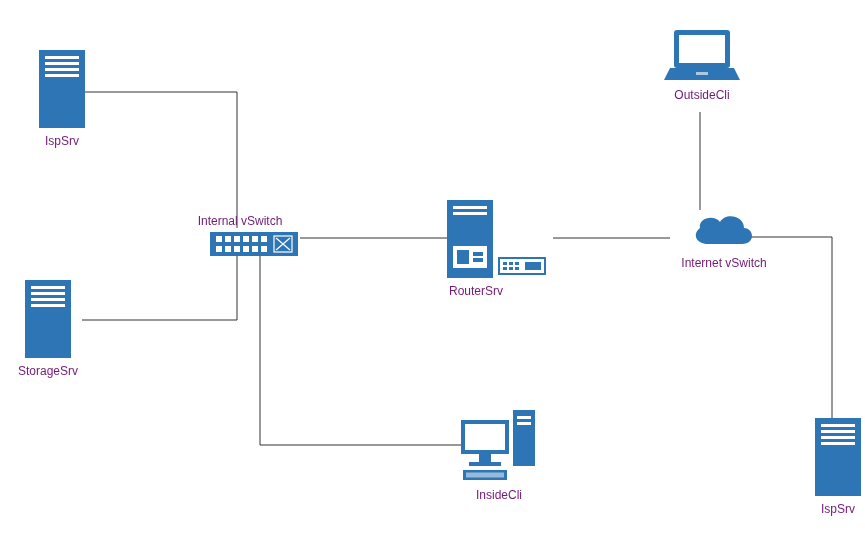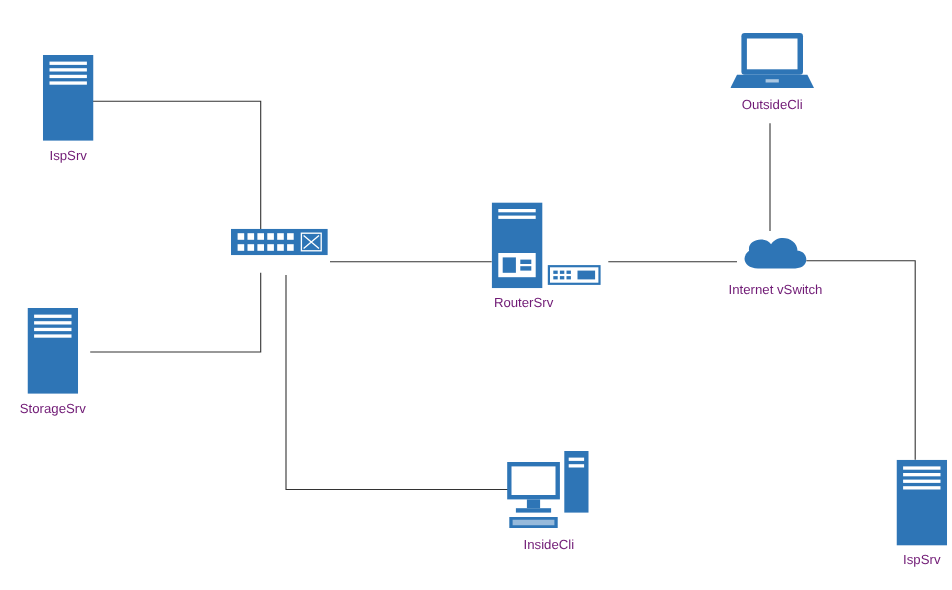--- a/index.html
+++ b/index.html
@@ -142,33 +142,34 @@
 </div>
 
 <div class="node" style="left:8px; top:280px; width:80px;">
   <svg class="icon" width="46" height="78">
       <use href="#server-icon"></use>
     </svg>
   <div class="label">StorageSrv</div>
 </div>
 
 <div class="node" style="left:170px; top:208px; width:140px;">
+  <div class="label label-above">Internal vSwitch</div>
   <svg class="icon" width="88" height="24" style="margin-left:40px;">
       <use href="#switch-icon"></use>
     </svg>
 </div>
 
-<div class="node" style="left:447px; top:184px; width:110px;">
+<div class="node" style="left:447px; top:200px; width:110px;">
   <svg class="icon" width="100" height="78" style="margin-left:0;">
       <use href="#router-icon"></use>
     </svg>
   <div class="label" style="text-align:left; margin-left:2px;">RouterSrv</div>
 </div>
 
-<div class="node" style="left:645px; top:210px; width:120px;text-align:center;">
+<div class="node" style="left:664px; top:210px; width:120px;text-align:center;">
   <svg class="icon" width="72" height="40">
       <use href="#cloud-icon"></use>
     </svg>
   <div class="label">Internet vSwitch</div>
 </div>
 
 <div class="node" style="left:662px; top:30px; width:80px;">
   <svg class="icon" width="76" height="52">
       <use href="#laptop-icon"></use>
     </svg>

